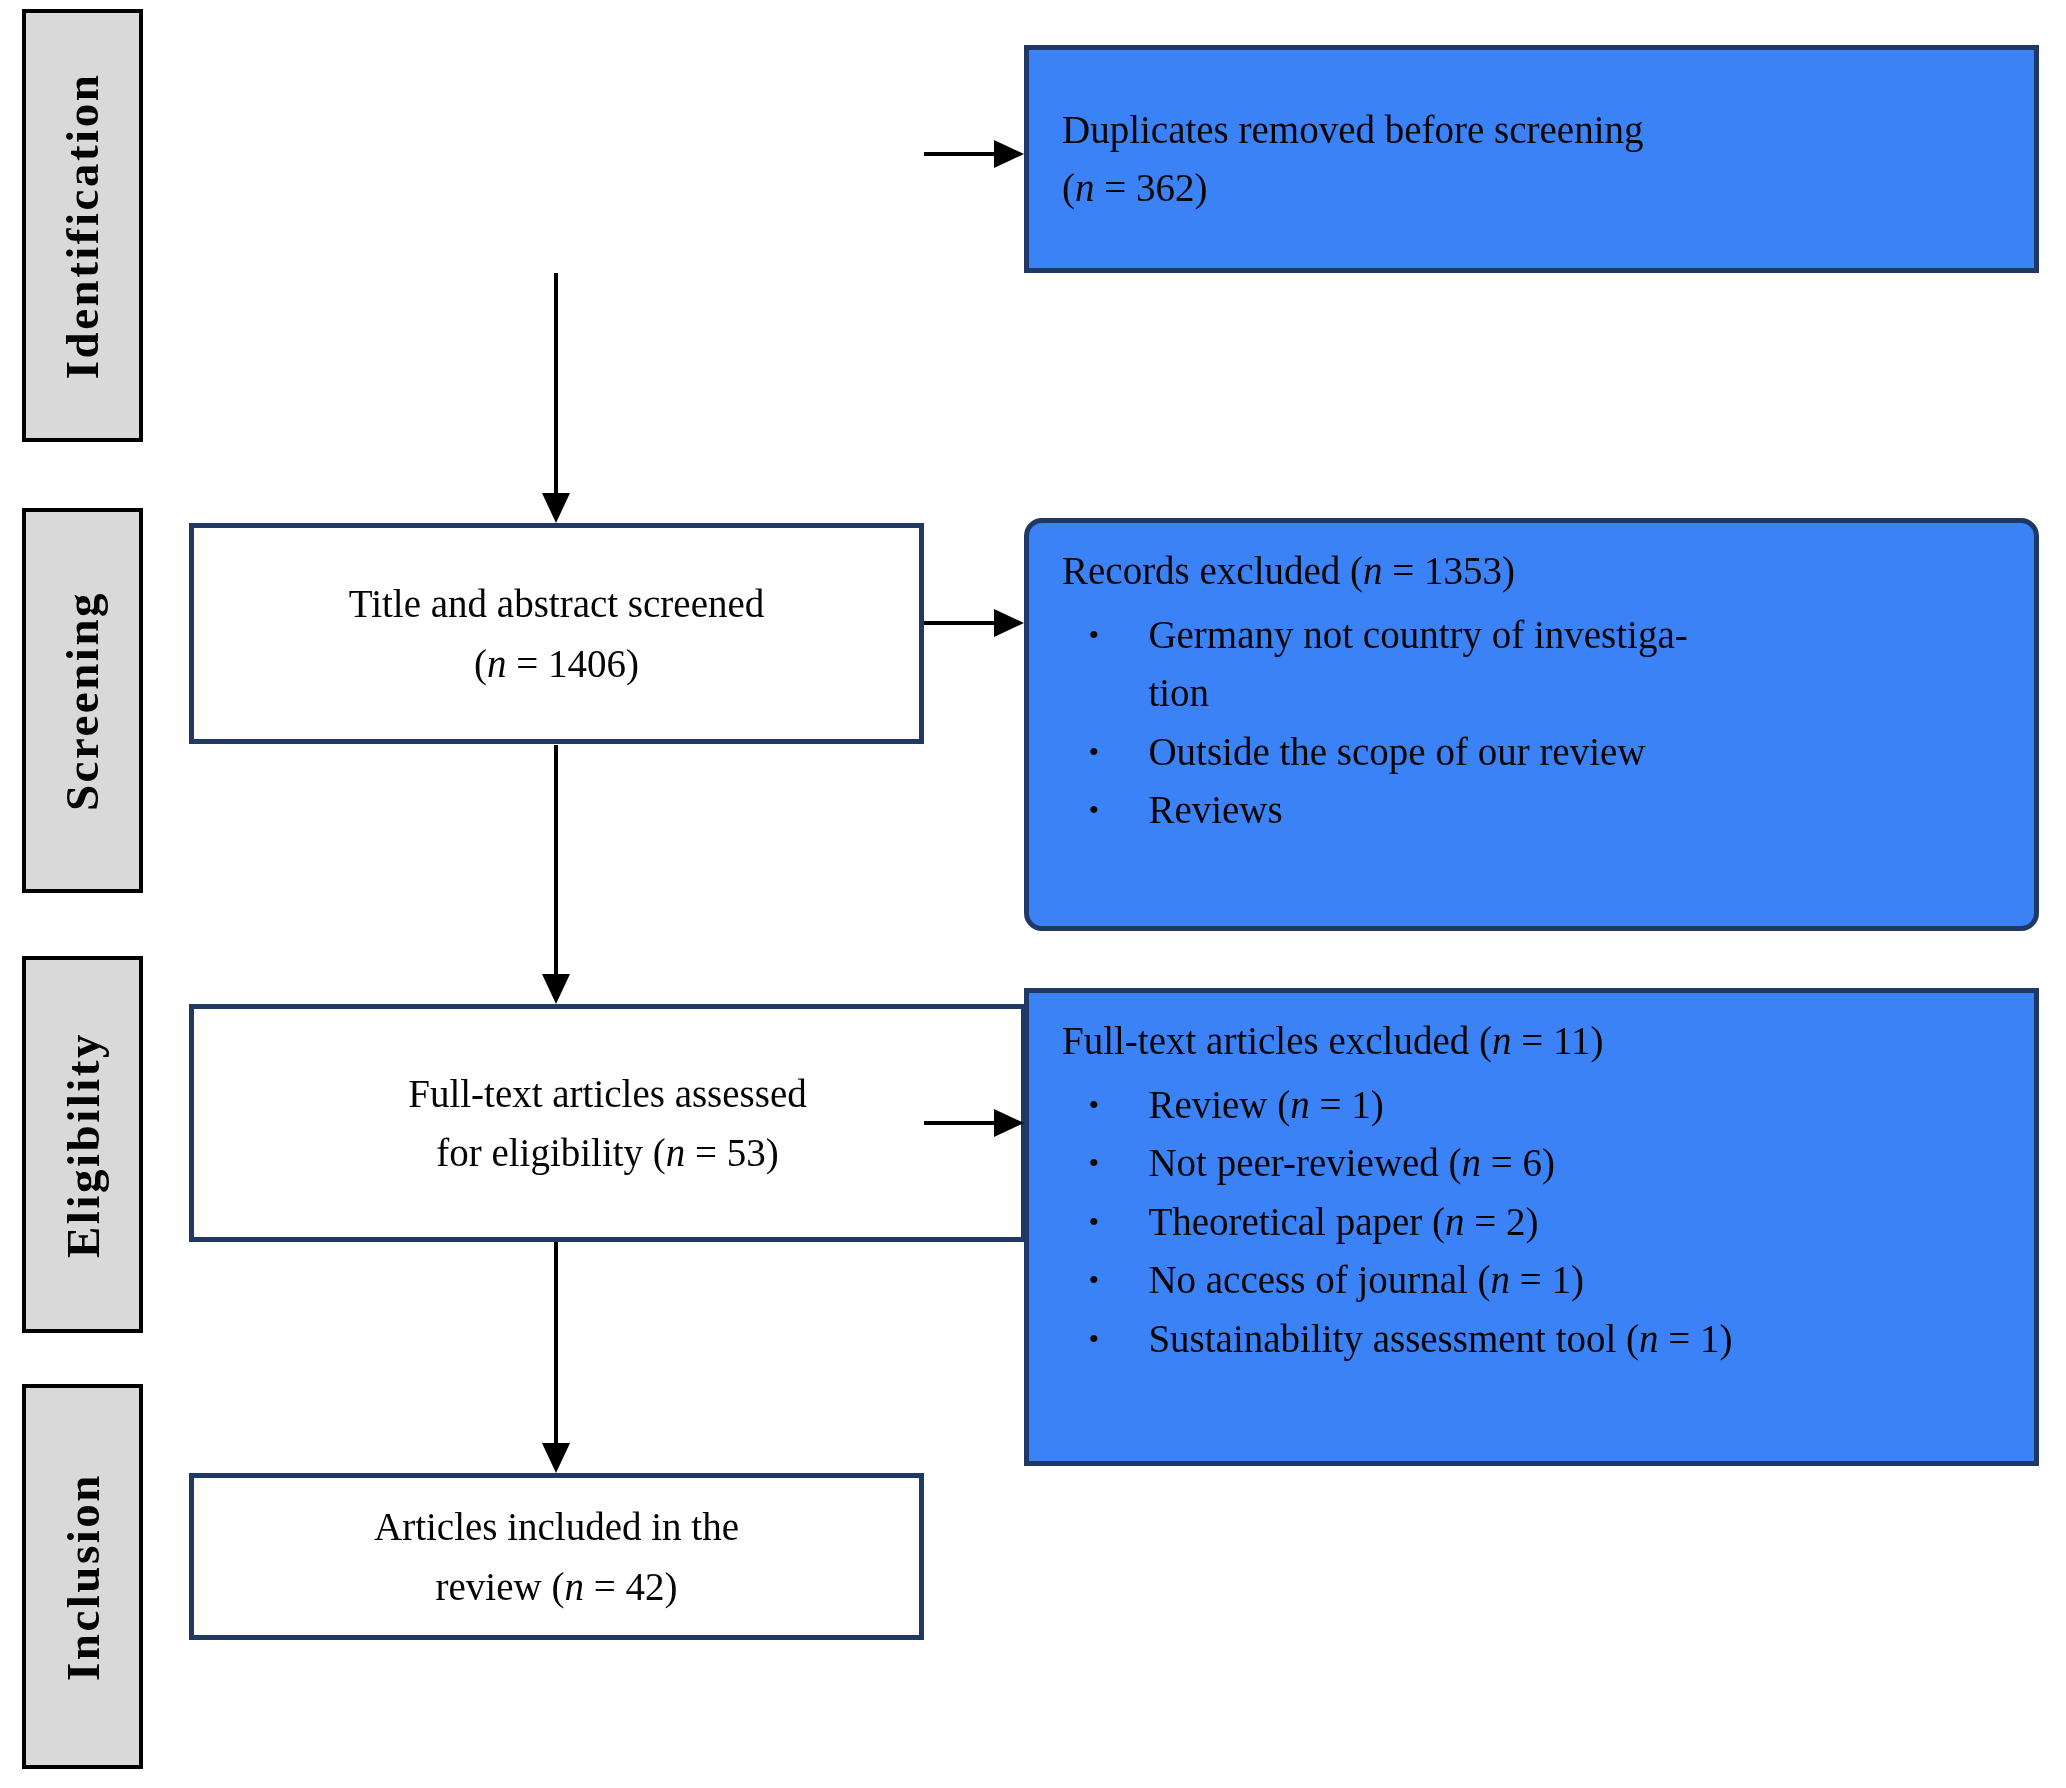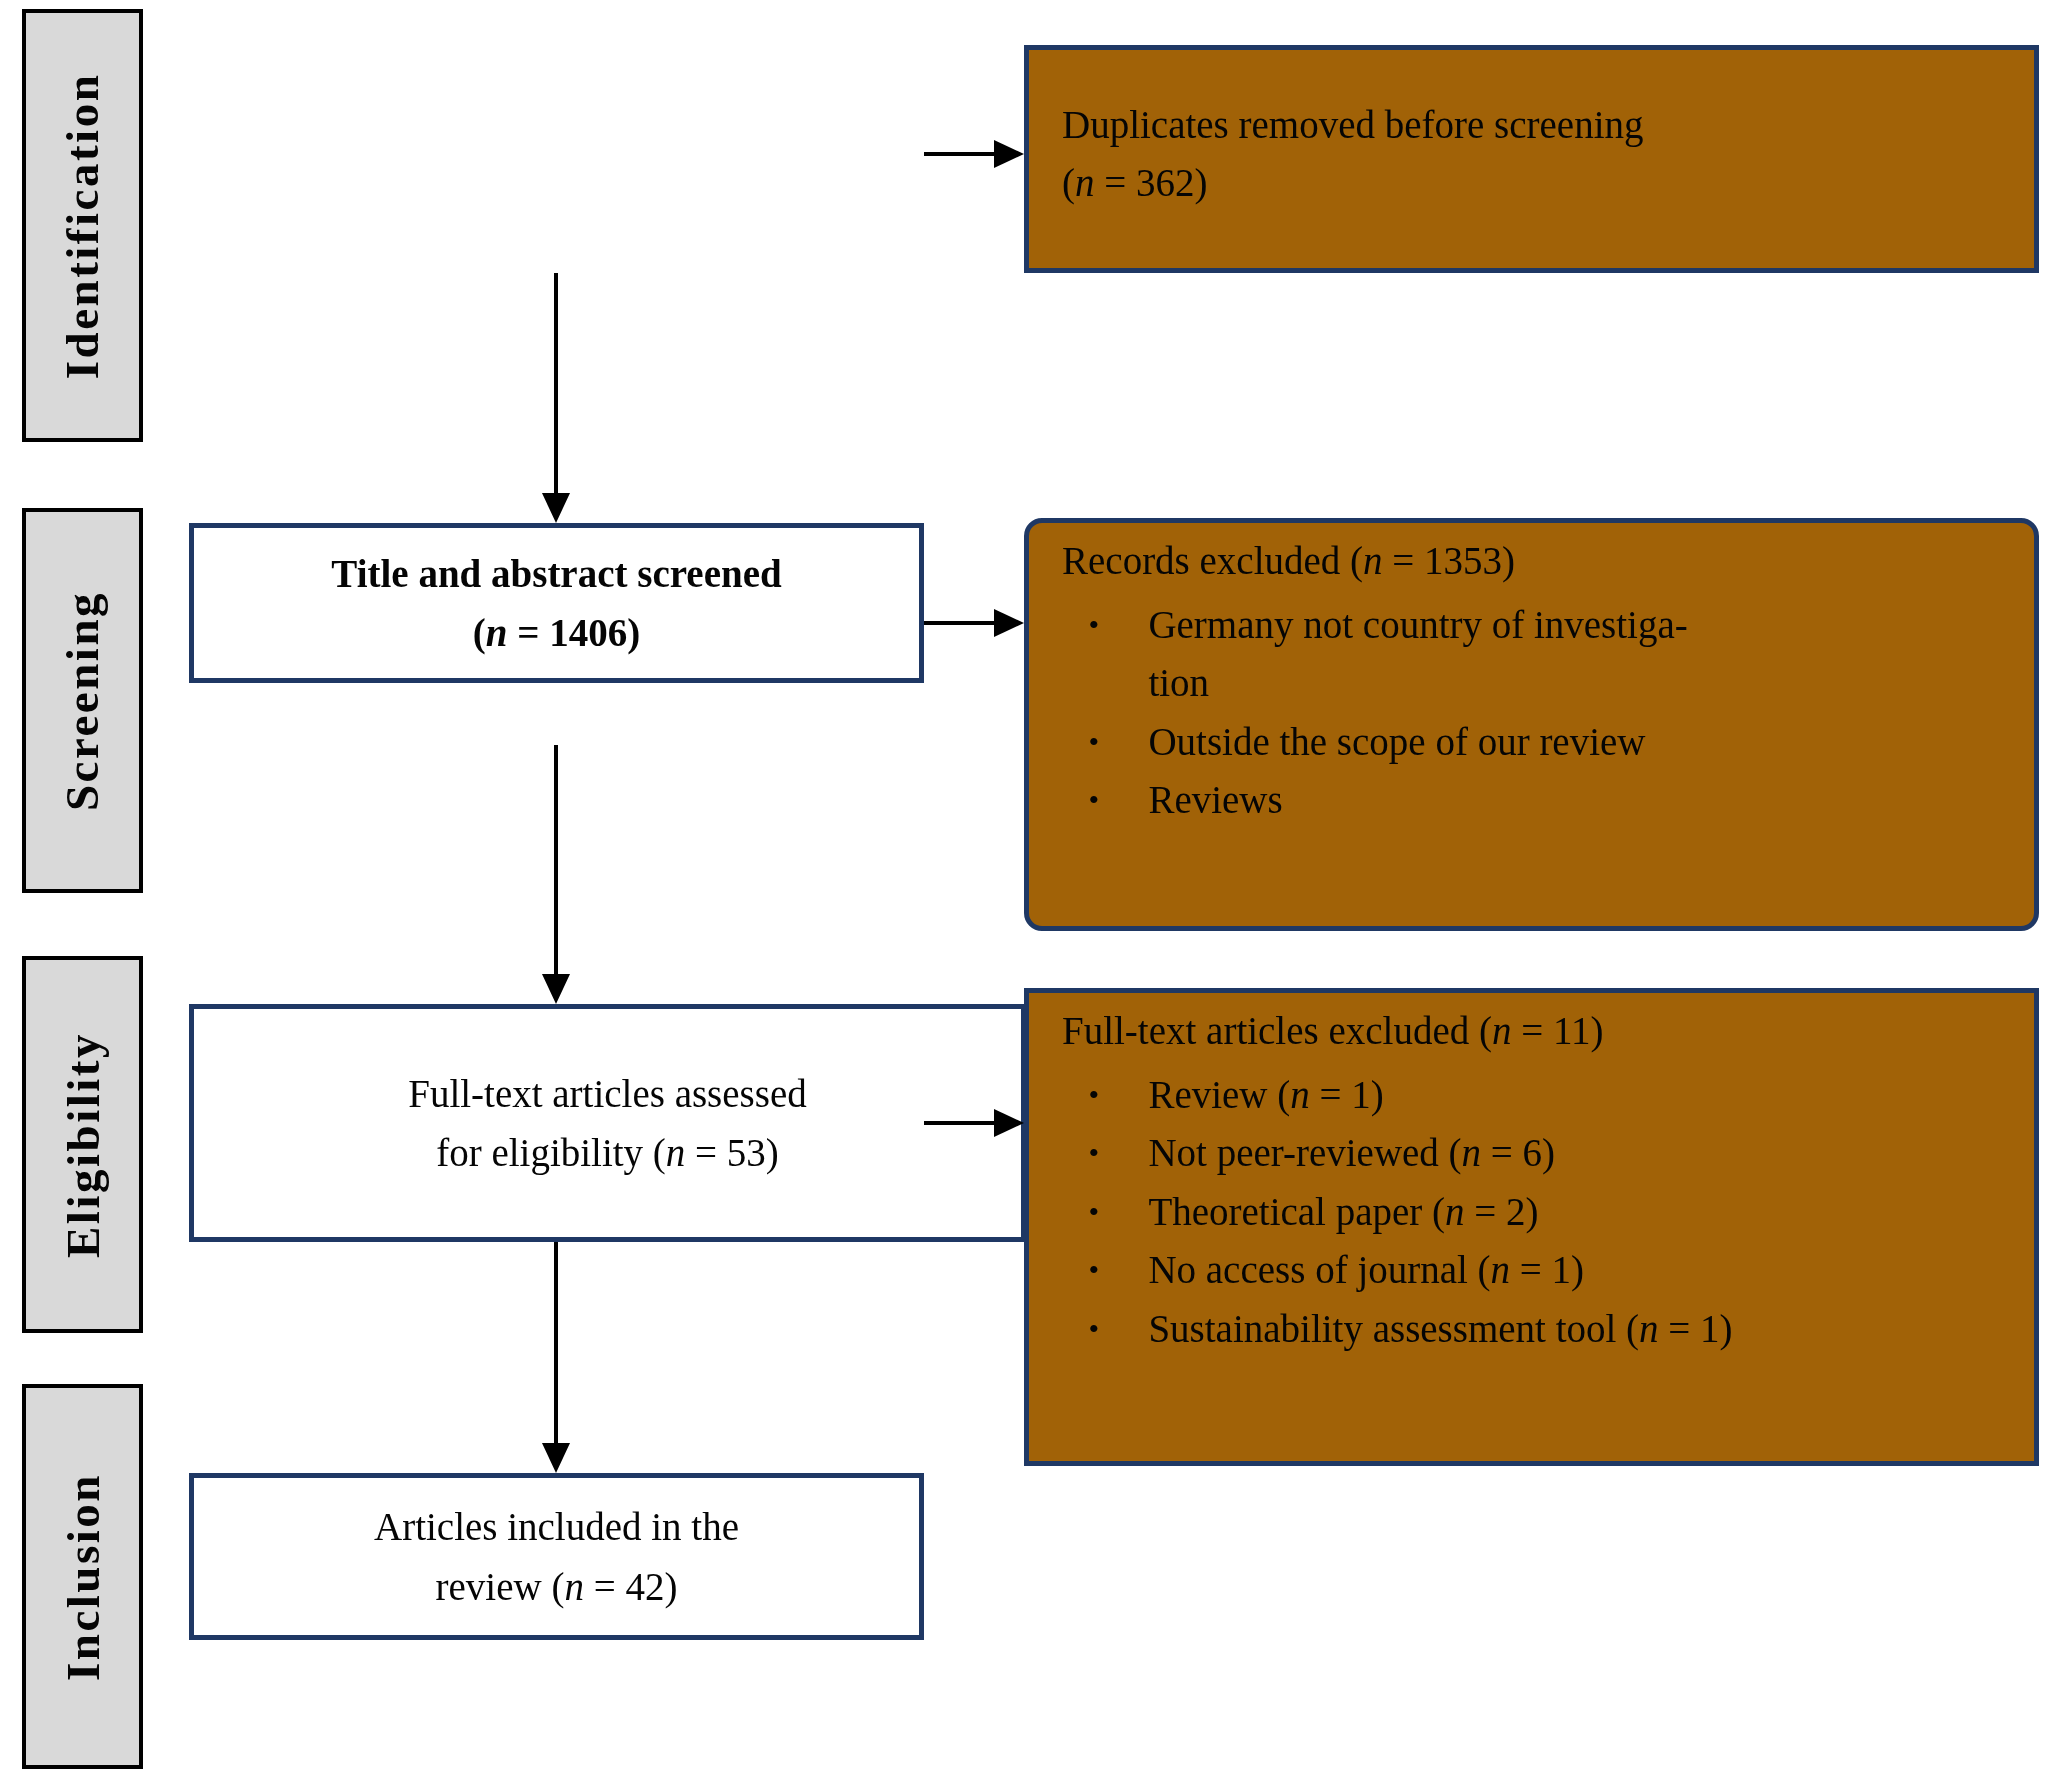--- a/index.html
+++ b/index.html
@@ -45,26 +45,26 @@
     justify-content: center;
     text-align: center;
     font-size: 39px;
     line-height: 1.52;
     white-space: pre-line;
   }
 
   
   .side-box {
     position: absolute;
-    background: #a16207;
+    background: #3b82f6;
     border: 5px solid #1f3864;
     box-sizing: border-box;
     font-size: 39px;
     line-height: 1.5;
-    padding: 9px 25px 19px 33px;
+    padding: 19px 25px 19px 33px;
   }
   .side-box.centered {
     display: flex;
     flex-direction: column;
     justify-content: center;
   }
   .side-box .side-title {
     white-space: pre-line;
   }
   .side-box ul {
@@ -128,21 +128,21 @@
   <div class="stage-label" style="left:22px; top:508px; width:121px; height:385px;">
     <span class="vtext">Screening</span>
   </div>
   <div class="stage-label" style="left:22px; top:956px; width:121px; height:377px;">
     <span class="vtext">Eligibility</span>
   </div>
   <div class="stage-label" style="left:22px; top:1384px; width:121px; height:385px;">
     <span class="vtext">Inclusion</span>
   </div>
 
-  <div class="flow-box" style="left:189px; top:523px; width:735px; height:160px;font-weight:bold;">
+  <div class="flow-box" style="left:189px; top:523px; width:735px; height:221px;">
     <span>Title and abstract screened
 (<i>n</i> = 1406)</span>
   </div>
   <div class="flow-box" style="left:189px; top:1004px; width:837px; height:238px;">
     <span>Full-text articles assessed
 for eligibility (<i>n</i> = 53)</span>
   </div>
   <div class="flow-box" style="left:189px; top:1473px; width:735px; height:167px;">
     <span>Articles included in the
 review (<i>n</i> = 42)</span>

